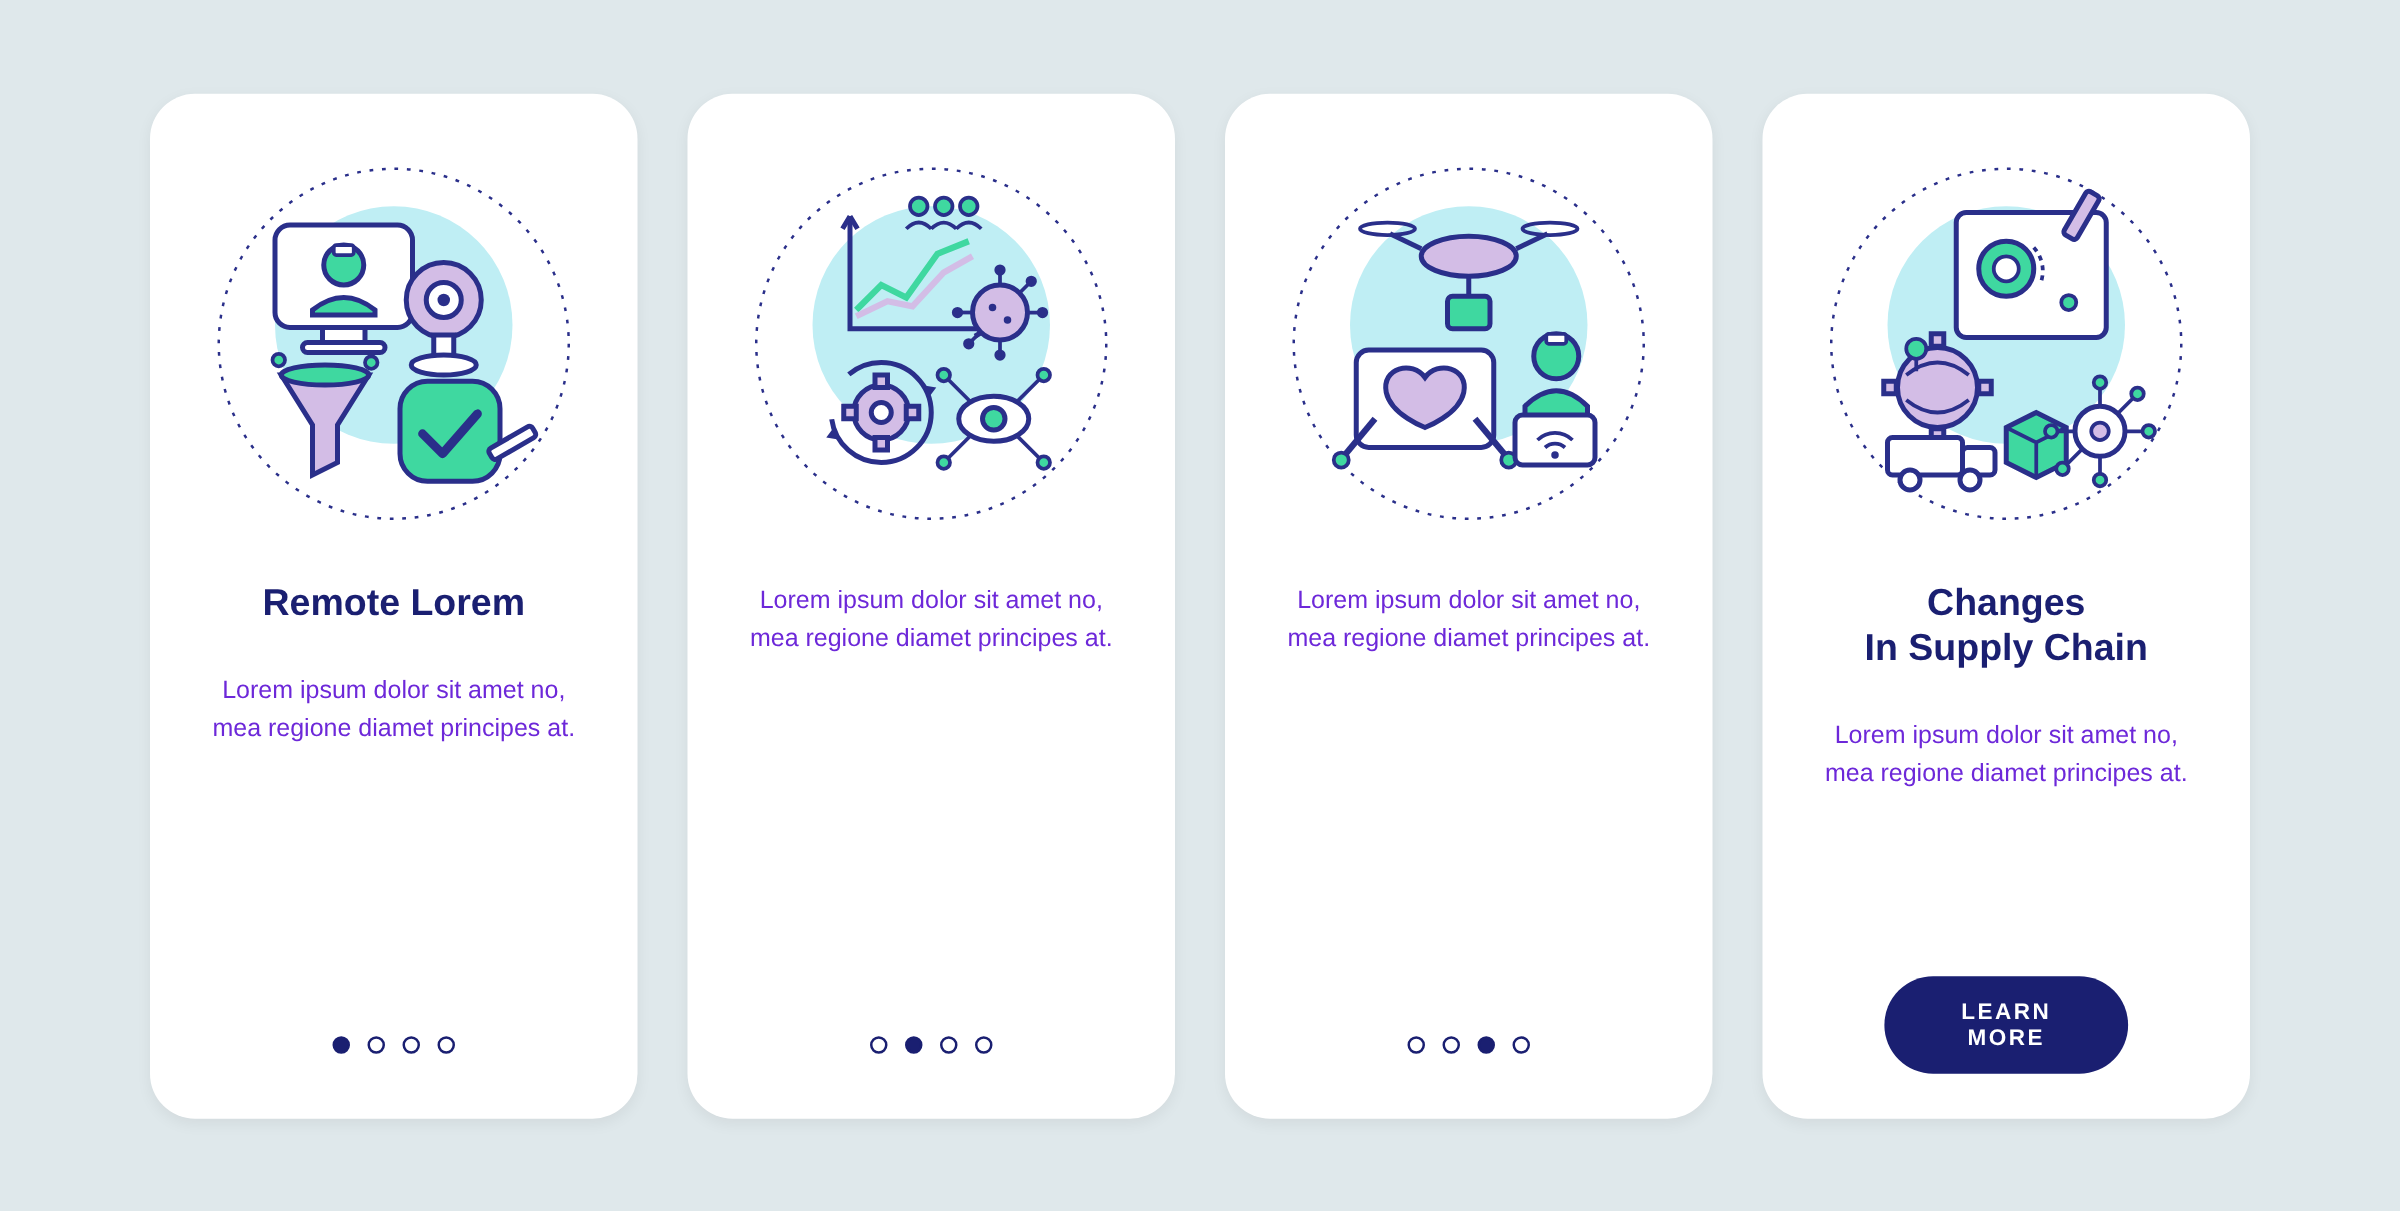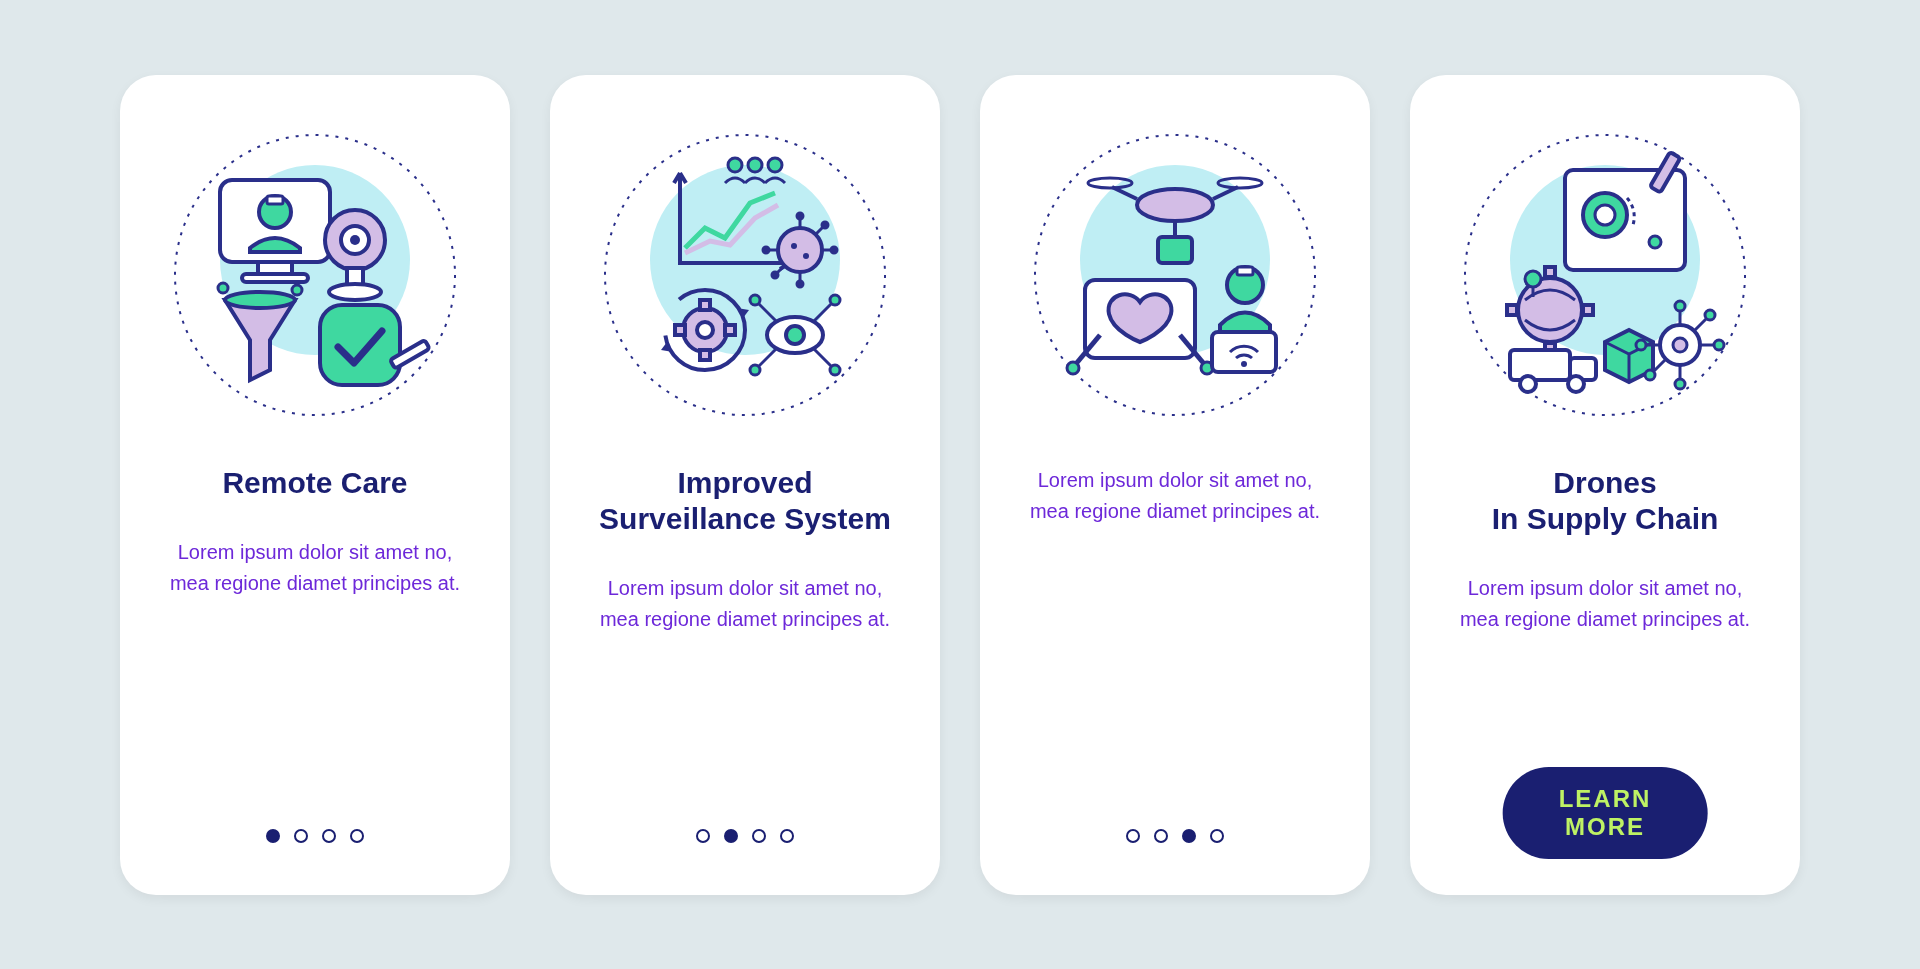--- a/index.html
+++ b/index.html
@@ -66,22 +66,22 @@
     border: 2px solid #1a1f71;
     background: transparent;
   }
   .dot.active { background: #1a1f71; }
   .learn-btn {
     position: absolute;
     bottom: 36px;
     left: 50%;
     transform: translateX(-50%);
     background: #1a1f71;
-    color: #bef264;
-    font-size: 24px;
+    color: #ffffff;
+    font-size: 18px;
     font-weight: 700;
     letter-spacing: 2px;
     border: none;
     border-radius: 999px;
     padding: 18px 56px;
     cursor: pointer;
   }
   svg { display: block; }
 </style>
 </head>
@@ -121,21 +121,21 @@
       </g>
 
       <g transform="translate(155,180)">
         <rect x="0" y="0" width="80" height="80" rx="22" fill="#3fd8a0" stroke="#2a2f8a" stroke-width="4"></rect>
         <path d="M18 42 L34 58 L62 26" fill="none" stroke="#2a2f8a" stroke-width="7" stroke-linecap="round" stroke-linejoin="round"></path>
 
         <rect x="70" y="55" width="40" height="10" rx="3" transform="rotate(-30 70 55)" fill="#ffffff" stroke="#2a2f8a" stroke-width="4"></rect>
       </g>
     </svg>
   </div>
-  <div class="title">Remote Care</div>
+  <div class="title">Remote Lorem</div>
   <div class="desc">Lorem ipsum dolor sit amet no, mea regione diamet principes at.</div>
   <div class="dots">
     <span class="dot active"></span>
     <span class="dot"></span>
     <span class="dot"></span>
     <span class="dot"></span>
   </div>
 </div>
 
 <div class="card">
@@ -204,22 +204,20 @@
           <line x1="58" y1="-18" x2="38" y2="2"></line>
             <circle cx="60" cy="-20" r="5" fill="#3fd8a0"></circle>
           <line x1="-18" y1="48" x2="2" y2="28"></line>
             <circle cx="-20" cy="50" r="5" fill="#3fd8a0"></circle>
           <line x1="58" y1="48" x2="38" y2="28"></line>
             <circle cx="60" cy="50" r="5" fill="#3fd8a0"></circle>
         </g>
       </g>
     </svg>
   </div>
-  <div class="title">Improved
-Surveillance System</div>
   <div class="desc">Lorem ipsum dolor sit amet no, mea regione diamet principes at.</div>
   <div class="dots">
     <span class="dot"></span>
     <span class="dot active"></span>
     <span class="dot"></span>
     <span class="dot"></span>
   </div>
 </div>
 
 <div class="card">
@@ -328,17 +326,17 @@
           <line x1="45" y1="25" x2="60" y2="25"></line>
             <circle cx="64" cy="25" r="5" fill="#3fd8a0"></circle>
           <line x1="40" y1="10" x2="52" y2="-2"></line>
             <circle cx="55" cy="-5" r="5" fill="#3fd8a0"></circle>
           <line x1="10" y1="40" x2="-2" y2="52"></line>
             <circle cx="-5" cy="55" r="5" fill="#3fd8a0"></circle>
         </g>
       </g>
     </svg>
   </div>
-  <div class="title">Drones
+  <div class="title">Changes
 In Supply Chain</div>
   <div class="desc">Lorem ipsum dolor sit amet no, mea regione diamet principes at.</div>
   <button class="learn-btn">LEARN MORE</button>
 </div>
 
 </body></html>

